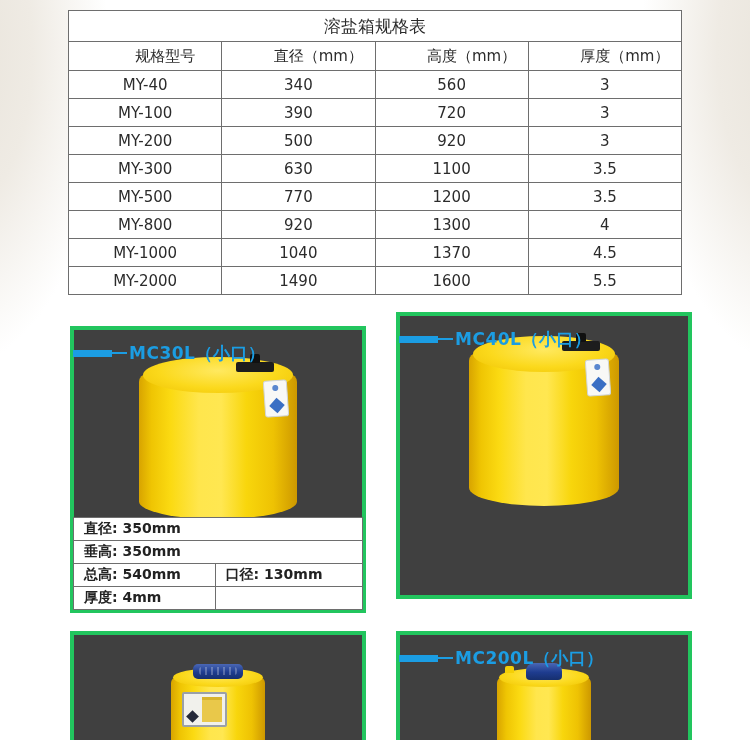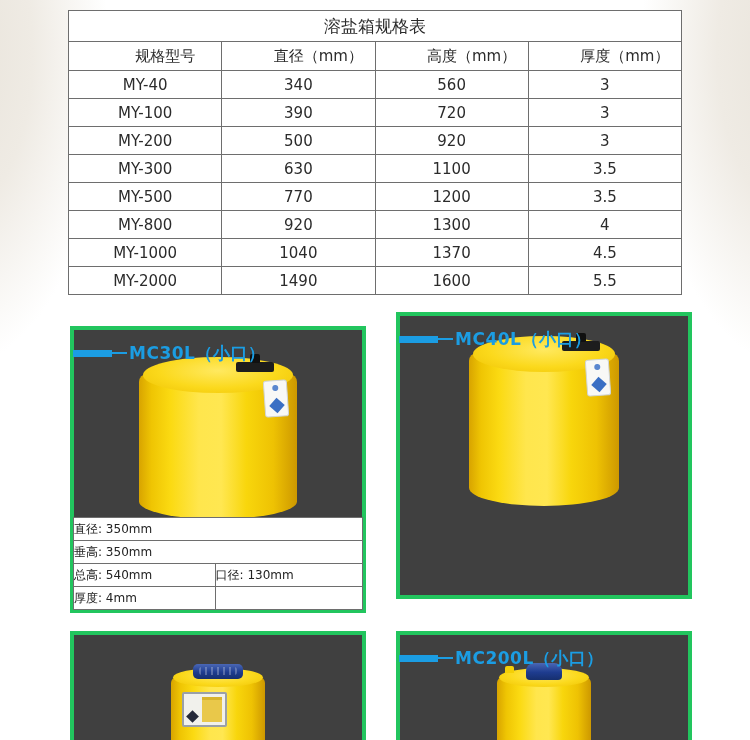--- a/index.html
+++ b/index.html
@@ -33,22 +33,22 @@
   .card-title { position:absolute; top:13px; left:-1px; height:20px;
     display:flex; align-items:center; z-index:3; }
   .bar-thick { display:inline-block; width:39px; height:7px; background:#1b9de3; }
   .bar-thin  { display:inline-block; width:15px; height:2px; background:#1b9de3; }
   .title-text { margin-left:2px; font-size:17px; font-weight:bold; color:#1b9de3;
     letter-spacing:0.5px; white-space:nowrap; }
 
   
   .card-specs { position:absolute; left:-1px; right:-1px; bottom:-1px;
     width:calc(100% + 2px); border-collapse:collapse; table-layout:fixed; }
-  .card-specs td { border:1px solid #6e6e6e; height:23px; font-size:12px;
-    color:#222; background:#fff; }
+  .card-specs td { border:1px solid #6e6e6e; height:23px; font-size:14px;
+    color:#222; padding-left:10px; background:#fff;font-weight:bold; }
   .card-specs col.w1 { width:49%; } .card-specs col.w2 { width:51%; }
 
   
   .tank-lg { position:absolute; top:27px; left:50%; transform:translateX(-50%);
     width:158px; height:162px; }
   .tank-lg .t-body { position:absolute; top:17px; left:0; right:0; bottom:0;
     background:linear-gradient(90deg,#d8a400 0%,#efc503 8%,#fbda12 20%,#ffe64d 38%,
       #ffe751 52%,#f8d60c 68%,#eec203 85%,#cd9800 100%);
     border-radius:8px 8px 0 0;
     border-bottom-left-radius:50% 12%; border-bottom-right-radius:50% 12%; }

